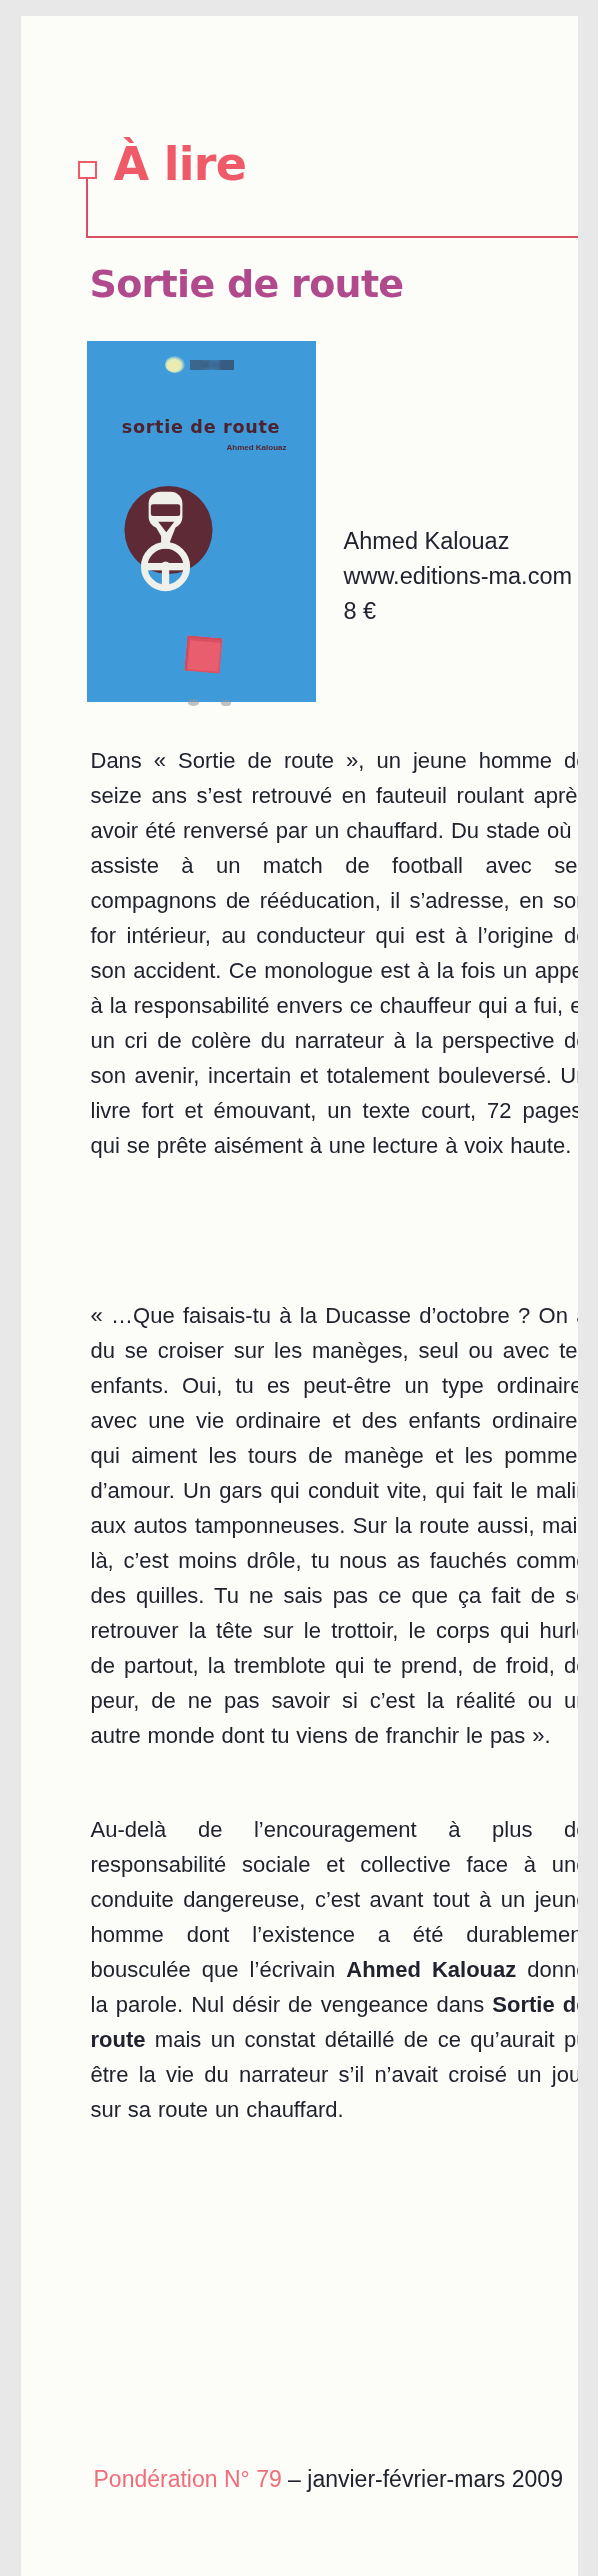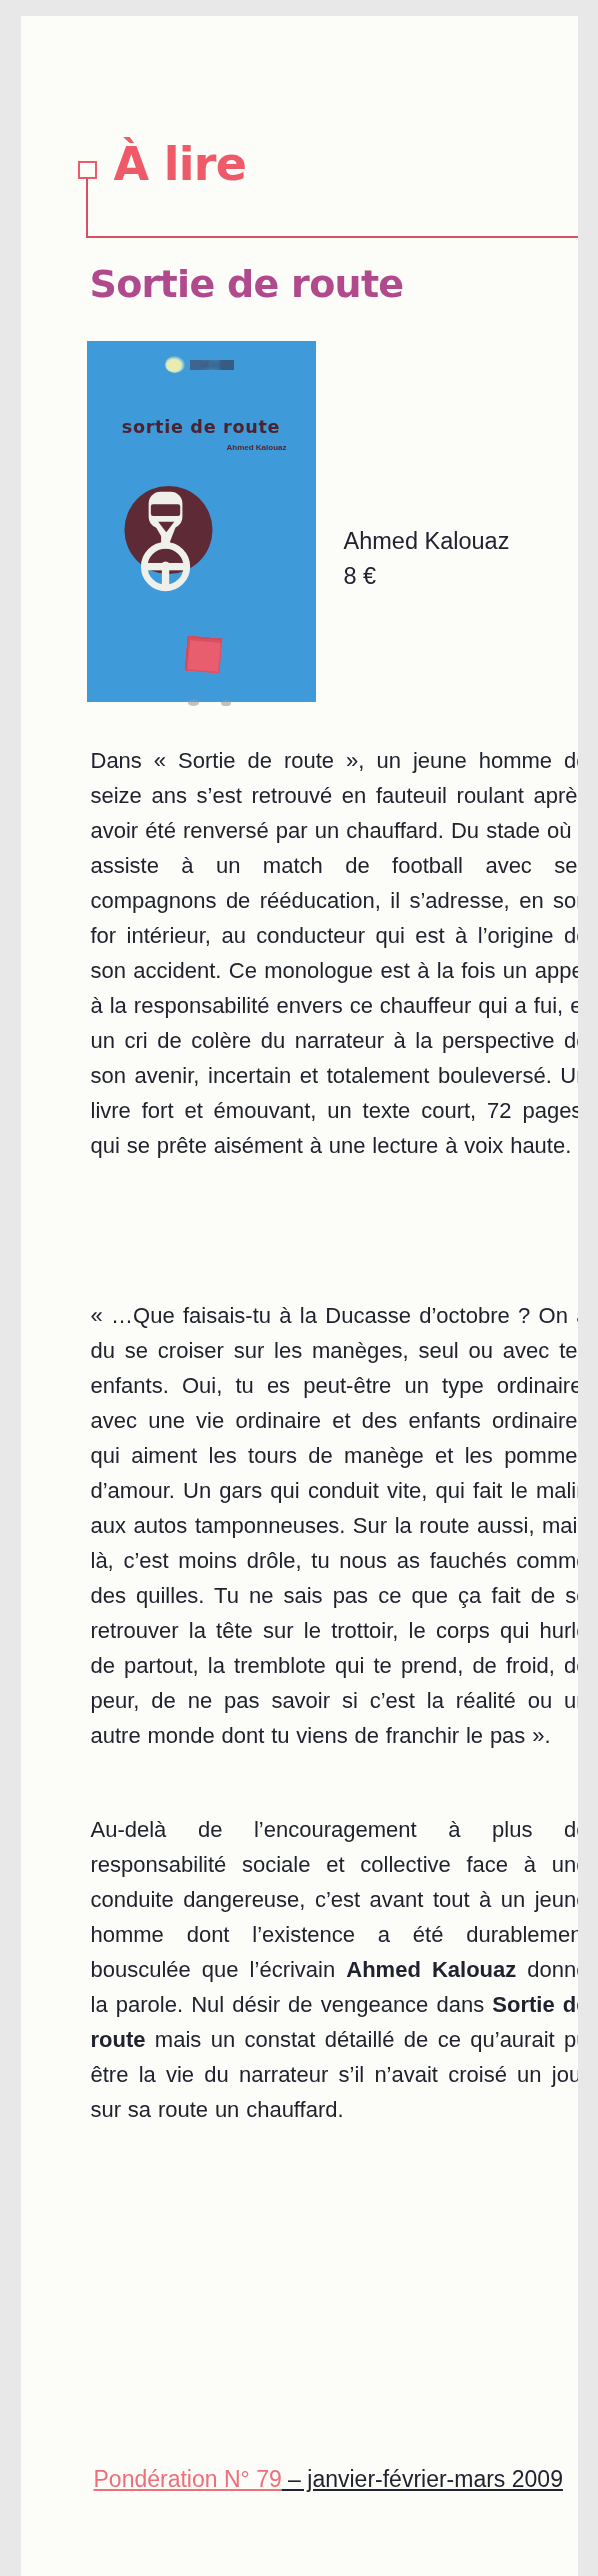--- a/index.html
+++ b/index.html
@@ -98,22 +98,22 @@
   .p1{top:727px;}
   .quote{top:1282px;}
   .p3{top:1796px;}
   .p3 b{font-weight:bold;}
   .footnote{top:2259px;line-height:36px;font-style:italic;}
   
   .page-footer{
     position:absolute;left:73px;top:2450px;
     font-size:23px;line-height:26.4px;white-space:nowrap;
   }
-  .journal-name{color:var(--footer-pink);text-decoration:underline;}
-  .issue-date{color:var(--ink);text-decoration:underline;}
+  .journal-name{color:var(--footer-pink);}
+  .issue-date{color:var(--ink);}
 </style>
 </head>
 <body>
 
 <div class="page">
 
   <header>
     <span class="hdr-square"></span>
     <h1 class="section-title">À lire</h1>
     <span class="hdr-vline"></span>
@@ -143,20 +143,21 @@
       <rect x="102" y="307" width="10" height="27" fill="#f0f0ea"></rect>
       <circle cx="107" cy="307" r="7" fill="#f0f0ea"></circle>
     </svg>
     <span class="cover-stamp"></span>
   </div>
   <span class="smudge a"></span>
   <span class="smudge b"></span>
 
   <div class="book-info">
     <div>Ahmed Kalouaz</div>
+    <div>www.editions-ma.com</div>
     <div>8 €</div>
   </div>
 
   <p class="body p1">Dans « Sortie de route », un jeune homme de seize ans s’est retrouvé en fauteuil roulant après avoir été renversé par un chauffard. Du stade où il assiste à un match de football avec ses compagnons de rééducation, il s’adresse, en son for intérieur, au conducteur qui est à l’origine de son accident. Ce monologue est à la fois un appel à la responsabilité envers ce chauffeur qui a fui, et un cri de colère du narrateur à la perspective de son avenir, incertain et totalement bouleversé. Un livre fort et émouvant, un texte court, 72 pages, qui se prête aisément à une lecture à voix haute.</p>
   <p class="body quote">« …Que faisais-tu à la Ducasse d’octobre ? On a du se croiser sur les manèges, seul ou avec tes enfants. Oui, tu es peut-être un type ordinaire, avec une vie ordinaire et des enfants ordinaires qui aiment les tours de manège et les pommes d’amour. Un gars qui conduit vite, qui fait le malin aux autos tamponneuses. Sur la route aussi, mais là, c’est moins drôle, tu nous as fauchés comme des quilles. Tu ne sais pas ce que ça fait de se retrouver la tête sur le trottoir, le corps qui hurle de partout, la tremblote qui te prend, de froid, de peur, de ne pas savoir si c’est la réalité ou un autre monde dont tu viens de franchir le pas ».</p>
   <p class="body p3"><span>Au-delà de l’encouragement à plus de responsabilité sociale et collective face à une conduite dangereuse, c’est avant tout à un jeune homme dont l’existence a été durablement bousculée que l’écrivain </span><b>Ahmed Kalouaz</b><span> donne la parole. Nul désir de vengeance dans </span><b>Sortie de route</b><span> mais un constat détaillé de ce qu’aurait pu être la vie du narrateur s’il n’avait croisé un jour sur sa route un chauffard.</span></p>
 
   <footer class="page-footer">
     <span class="journal-name">Pondération N° 79</span><span class="issue-date"> – janvier-février-mars 2009</span>
   </footer>

